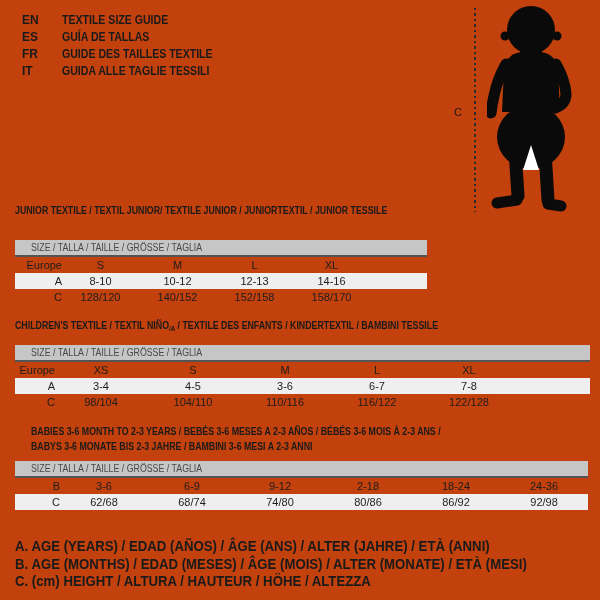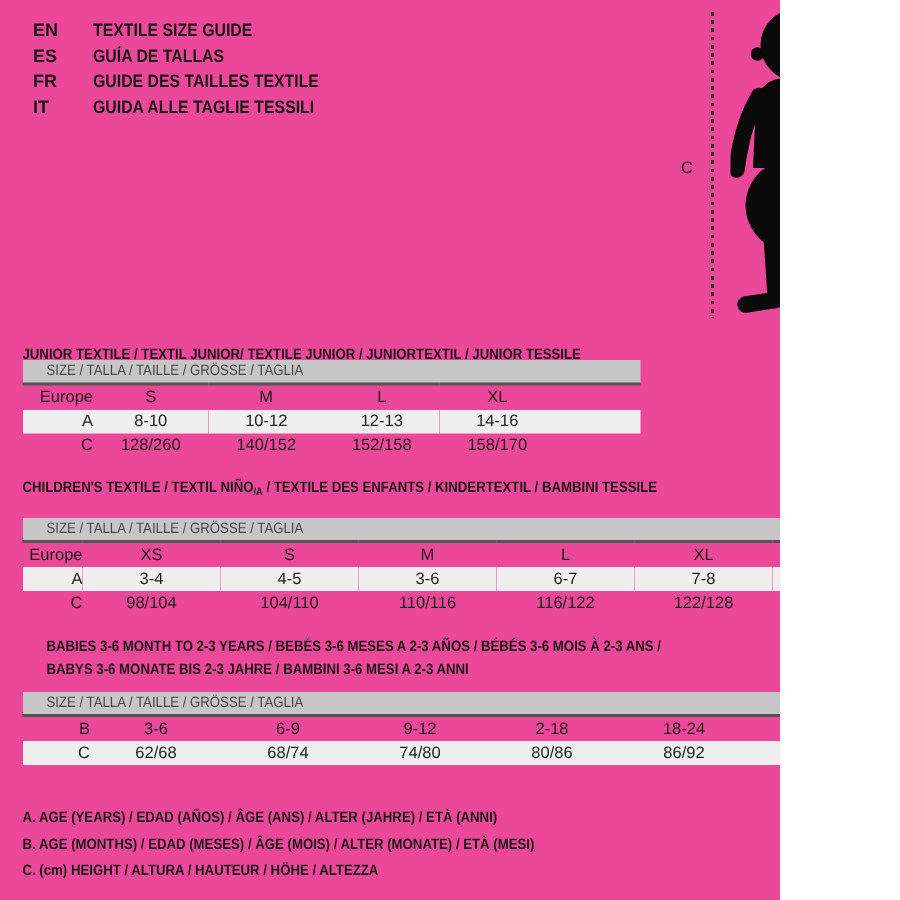--- a/index.html
+++ b/index.html
@@ -1,17 +1,17 @@
 <!DOCTYPE html>
 <html><head>
 <meta charset="utf-8">
 <style>
   html,body{margin:0;padding:0;background:#ffffff;}
   .canvas{
-    position:relative;width:520px;height:600px;background:#ec4899;
+    position:relative;width:600px;height:600px;background:#c2410c;
     font-family:"Liberation Sans",sans-serif;color:#1a1a1a;overflow:hidden;
     -webkit-font-smoothing:antialiased;
   }
   
   .cx{display:inline-block;transform:scaleX(.88);transform-origin:left center;white-space:nowrap;}
 
   
   .lang{position:absolute;left:22px;top:12px;font-size:12px;font-weight:700;}
   .lang-row{height:17px;line-height:17px;white-space:nowrap;}
   .lang-code{display:inline-block;width:37px;}
@@ -30,21 +30,21 @@
   table.size-table{position:absolute;left:15px;border-collapse:collapse;table-layout:fixed;
     font-size:11px;color:#1d1d1d;}
   table.size-table td{padding:0;margin:0;text-align:center;height:16px;line-height:16px;
     overflow:hidden;white-space:nowrap;font-weight:400;}
   table.size-table td.lbl{text-align:right;padding-left:4px;}
   tr.bar td{background:#c6c6c6;text-align:left;padding-left:16px;color:#474747;
     font-size:10px;height:15px;line-height:15px;border-bottom:2px solid #545454;}
   tr.alt td{background:#efefef;}
 
   
-  .notes{position:absolute;left:15px;top:537px;font-size:10px;font-weight:700;}
+  .notes{position:absolute;left:15px;top:537px;font-size:15px;font-weight:700;}
   .note-line{height:17.5px;line-height:17.5px;white-space:nowrap;}
 </style>
 </head>
 <body>
 
 <div class="canvas">
 
   <div class="lang">
     <div class="lang-row">
       <span class="lang-code">EN</span>
@@ -79,21 +79,21 @@
       <path d="M19,60 Q10,76 7,92 Q5,101 4,109" stroke-width="11"></path>
       <path d="M69,60 Q78,76 79,90 Q79,100 68,104" stroke-width="11"></path>
       <line x1="28" y1="146" x2="31" y2="192" stroke-width="13"></line>
       <line x1="58" y1="148" x2="61" y2="196" stroke-width="13"></line>
       <line x1="30" y1="196" x2="10" y2="199" stroke-width="11"></line>
       <line x1="61" y1="200" x2="74" y2="202" stroke-width="11"></line>
     </g>
     <path d="M36,166 L44,141 L52,166 Z" fill="#ffffff"></path>
   </svg>
 
-  <div class="sec-title" style="top:231px;">
+  <div class="sec-title" style="top:205px;">
     <span class="cx">JUNIOR TEXTILE / TEXTIL JUNIOR/ TEXTILE JUNIOR / JUNIORTEXTIL / JUNIOR TESSILE</span>
   </div>
   <table class="size-table" style="top:240px;width:412px;">
     <colgroup>
       <col style="width:47px">
         <col style="width:77px">
         <col style="width:77px">
       <col style="width:77px">
         <col style="width:77px">
         <col style="width:57px">
@@ -113,21 +113,21 @@
     <tr class="alt">
       <td class="lbl">A</td>
       <td>8-10</td>
       <td>10-12</td>
       <td>12-13</td>
       <td>14-16</td>
       <td></td>
     </tr>
     <tr>
       <td class="lbl">C</td>
-      <td>128/260</td>
+      <td>128/120</td>
       <td>140/152</td>
       <td>152/158</td>
       <td>158/170</td>
       <td></td>
     </tr>
   </tbody>
     </table>
 
   <div class="sec-title" style="top:320px;">
     <span class="cx"><span>CHILDREN'S TEXTILE / TEXTIL NIÑO</span><span class="sub">/A</span><span> / TEXTILE DES ENFANTS / KINDERTEXTIL / BAMBINI TESSILE</span></span>

